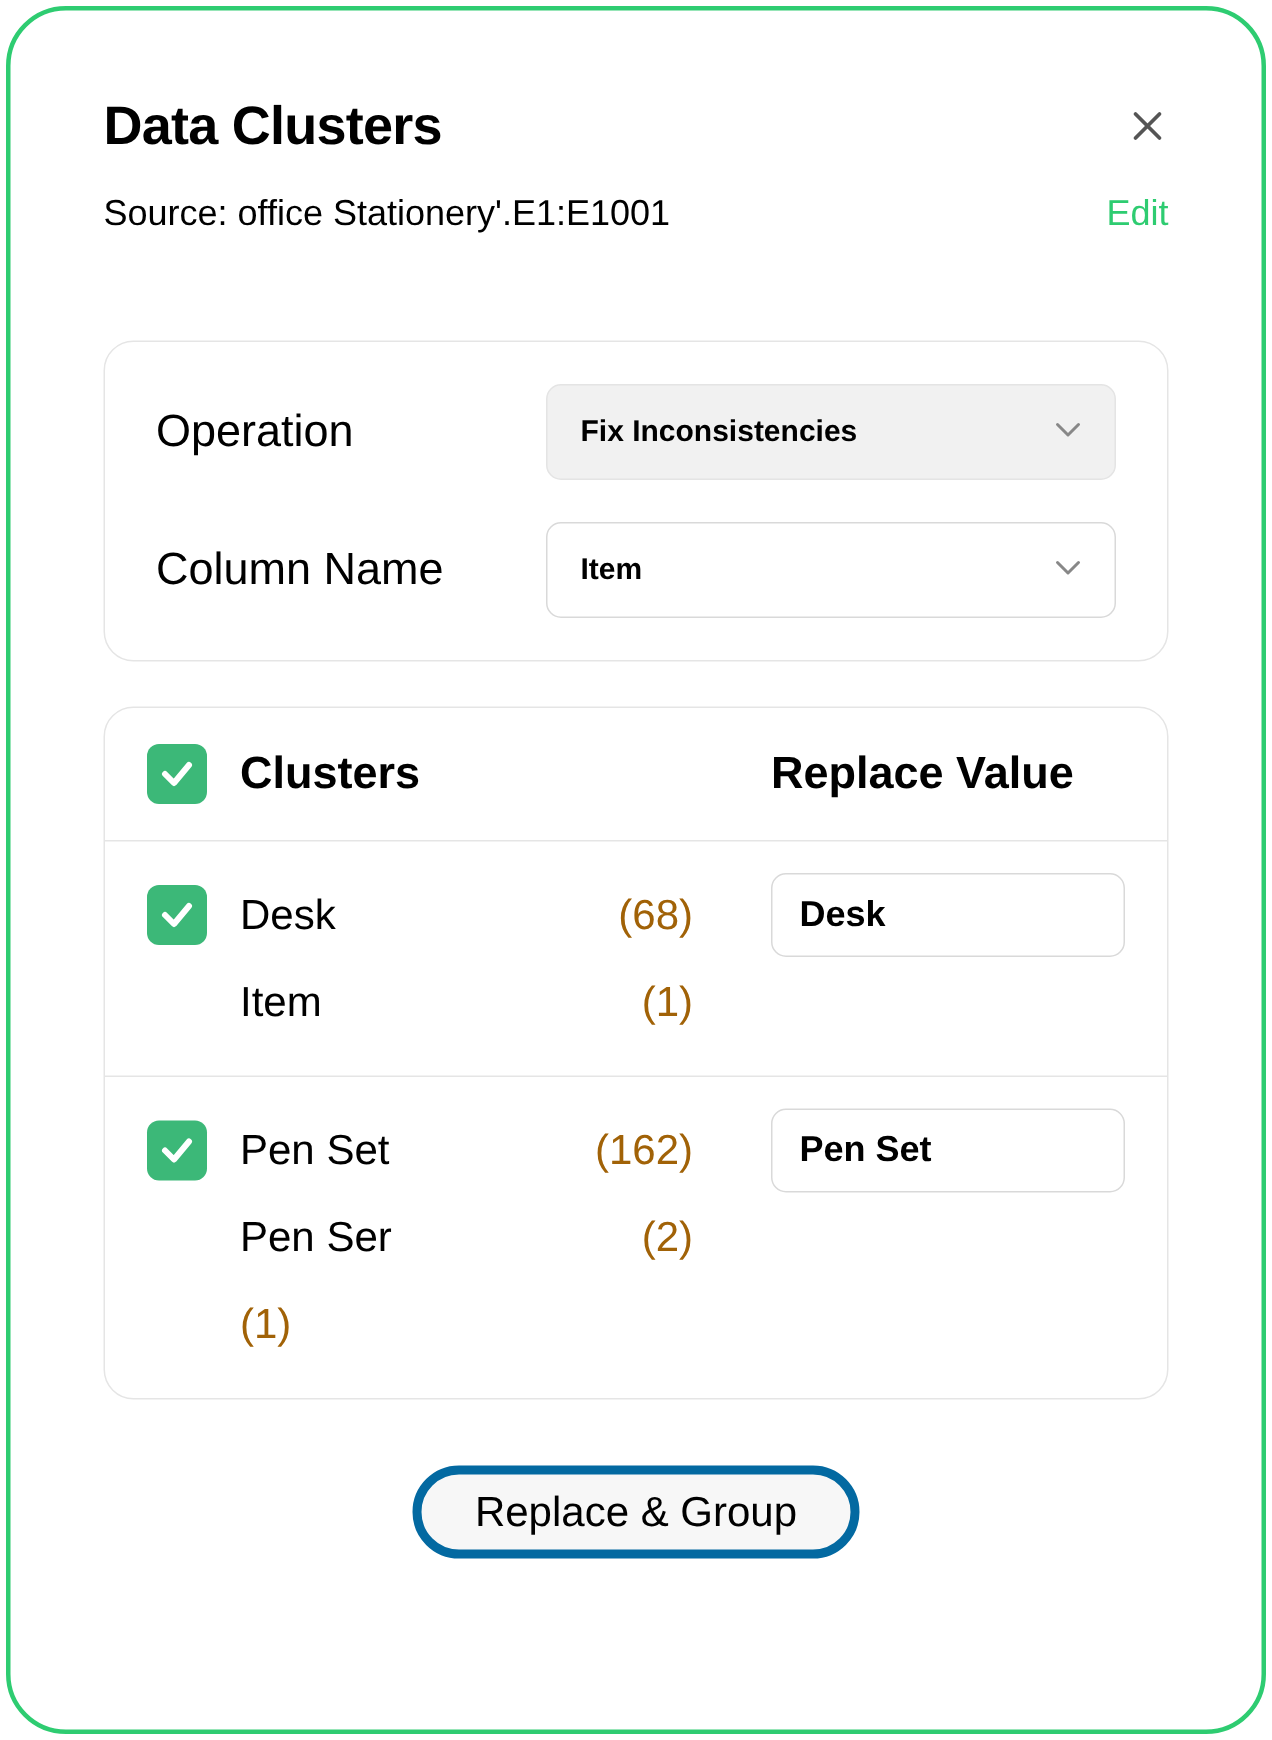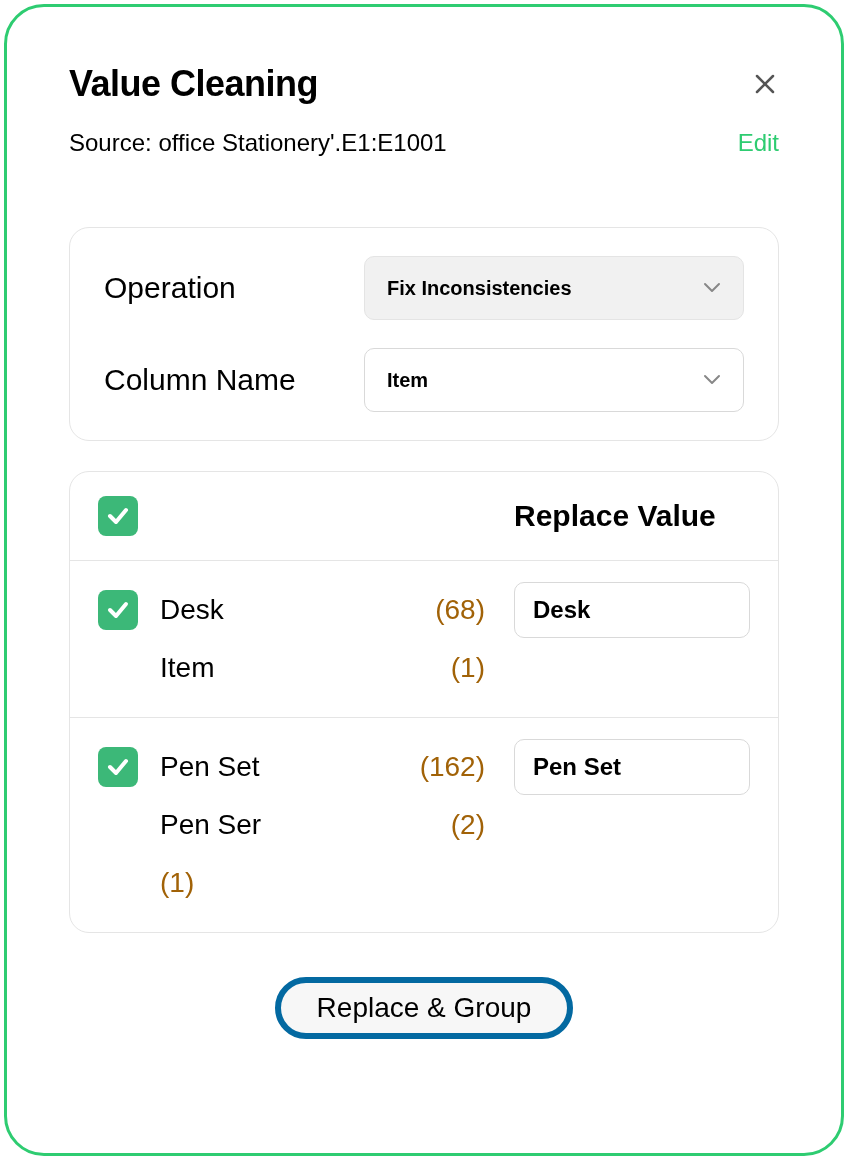--- a/index.html
+++ b/index.html
@@ -142,21 +142,21 @@
       width: 236px;
       text-align: left;
     }
     .cluster-group {
       border-top: 1px solid #e5e5e5;
       padding: 20px 28px;
     }
     .cluster-row {
       display: flex;
       align-items: center;
-      gap: 13px;
+      gap: 36px;
       min-height: 58px;
     }
     .cluster-left {
       display: flex;
       align-items: center;
       gap: 22px;
       flex: 1;
     }
     .checkbox-placeholder {
       width: 40px;
@@ -207,21 +207,21 @@
       cursor: pointer;
       font-family: inherit;
     }
   </style>
 </head>
 <body>
 
 <div class="panel">
 
   <div class="header">
-    <h1 class="title">Value Cleaning</h1>
+    <h1 class="title">Data Clusters</h1>
     <div class="close-icon">
       <svg width="24" height="24" viewBox="0 0 24 24" fill="none" stroke="#555" stroke-width="2.5" stroke-linecap="round">
         <line x1="4" y1="4" x2="20" y2="20"></line>
         <line x1="20" y1="4" x2="4" y2="20"></line>
       </svg>
     </div>
   </div>
 
   <div class="source-row">
     <span class="source-text">Source: office Stationery'.E1:E1001</span>
@@ -253,20 +253,21 @@
     </div>
   </div>
 
   <div class="clusters-card">
     <div class="clusters-header">
       <div class="checkbox">
         <svg width="24" height="24" viewBox="0 0 24 24" fill="none" stroke="#fff" stroke-width="4" stroke-linecap="round" stroke-linejoin="round">
           <polyline points="4,12 10,18 20,6"></polyline>
         </svg>
       </div>
+      <span class="clusters-header-text">Clusters</span>
       <span class="spacer"></span>
       <span class="replace-header">Replace Value</span>
     </div>
 
     <div id="clusters-container">
         <div class="cluster-group">
           <div class="cluster-row">
             <div class="cluster-left">
               <div class="checkbox">
                 <svg width="24" height="24" viewBox="0 0 24 24" fill="none" stroke="#fff" stroke-width="4" stroke-linecap="round" stroke-linejoin="round">

